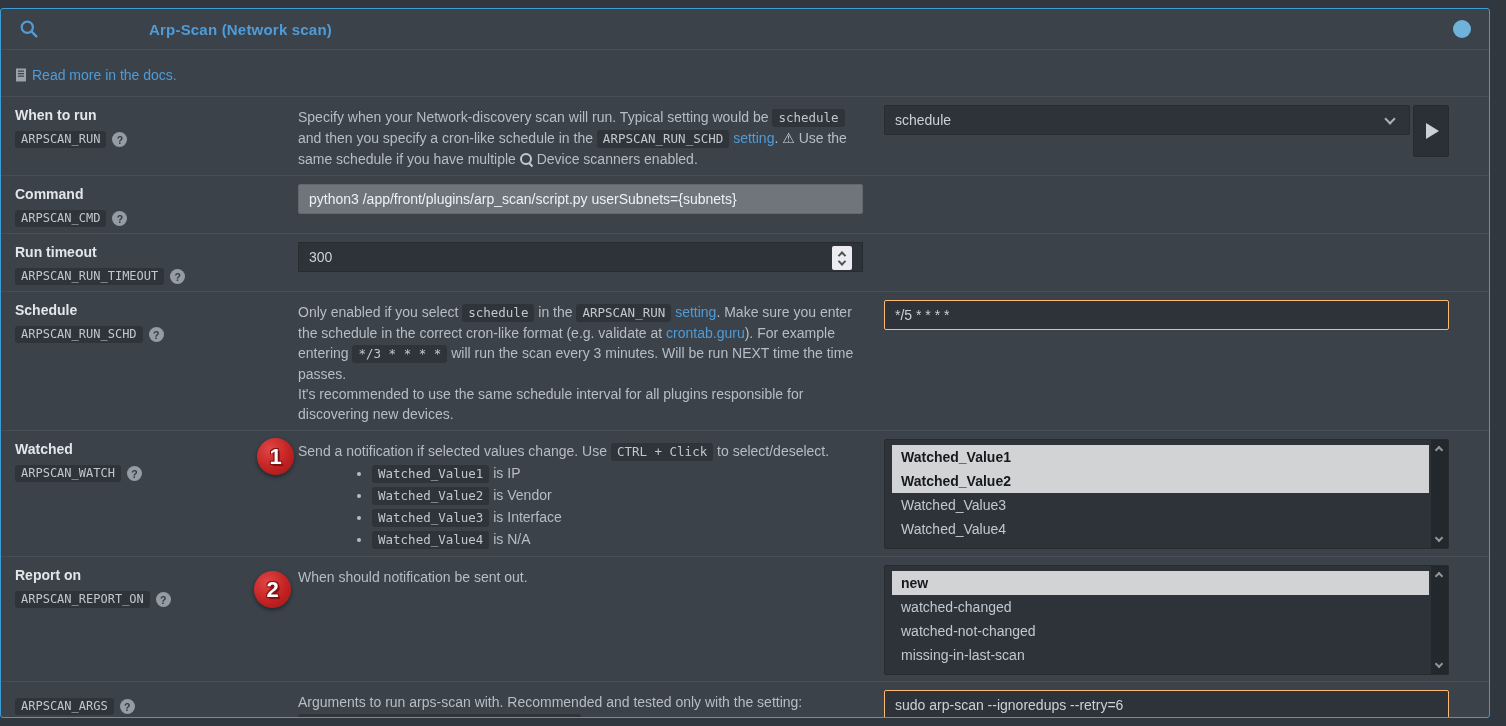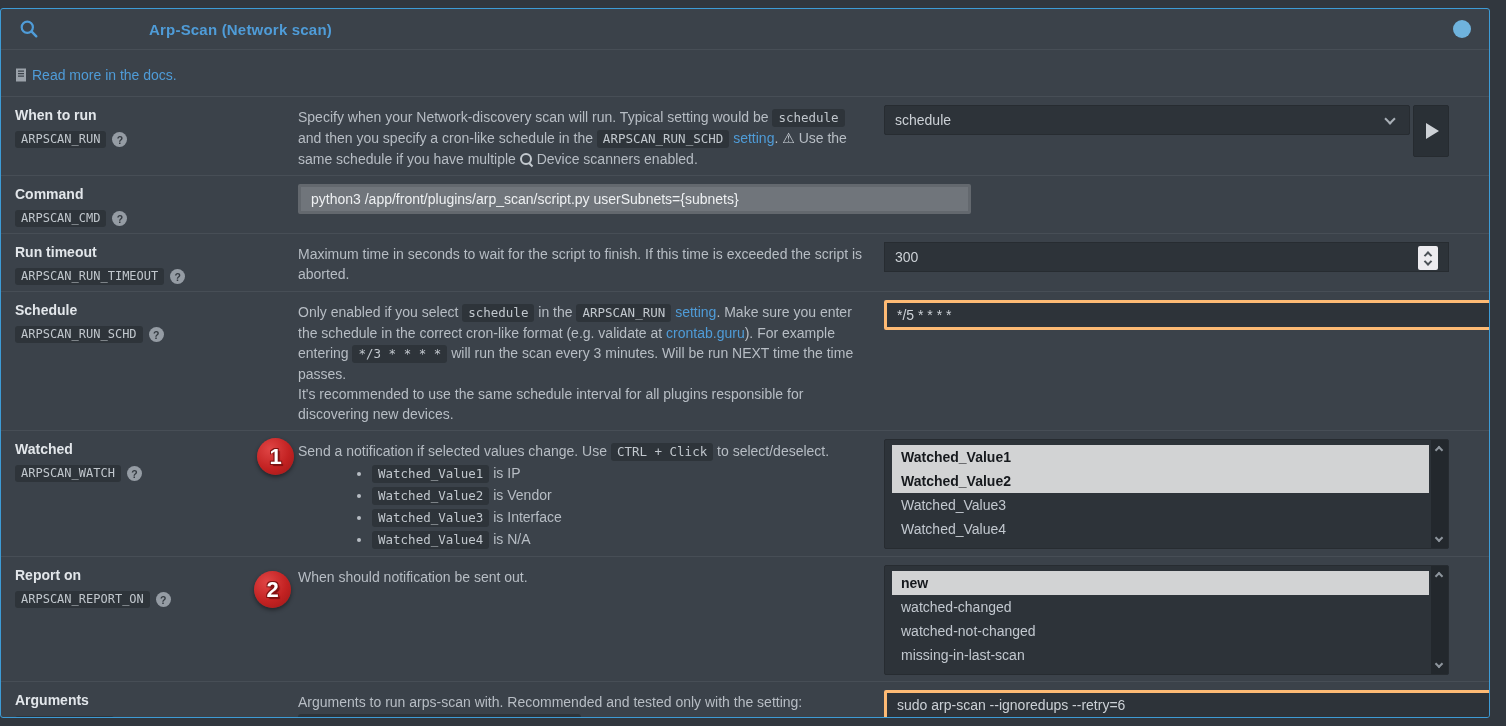--- a/index.html
+++ b/index.html
@@ -54,21 +54,21 @@
   .select { position:relative; width:526px; height:30px; background:#2d3339; border:1px solid #272c31;
             border-radius:2px; color:#ccd1d6; font-size:14px; display:flex; align-items:center;
             padding:0 30px 0 10px; cursor:pointer; }
   .chev-down { position:absolute; right:15px; top:9px; width:8px; height:8px;
                border-right:2px solid #a9b0b7; border-bottom:2px solid #a9b0b7; transform:rotate(45deg); }
   .run-btn { width:36px; height:52px; margin-left:3px; background:#2a3036; border:1px solid #262b30;
              border-radius:2px; display:flex; align-items:center; justify-content:center; cursor:pointer; }
   .play-icon { width:0; height:0; border-left:13px solid #cdd1d6; border-top:8px solid transparent;
                border-bottom:8px solid transparent; margin-left:3px; }
 
-  .text-input { width:673px; height:30px; background:#2d3339; border:3px solid #fdba74; border-radius:2px;
+  .text-input { width:565px; height:30px; background:#2d3339; border:1px solid #fdba74; border-radius:2px;
                 color:#ccd1d6; font-size:14px; padding:0 10px; font-family:"Liberation Sans", sans-serif; outline:none; }
   .readonly-input { background:#70757b; border-color:#63686e; color:#eef0f2; }
 
   .number-input { position:relative; width:565px; height:30px; background:#2d3339; border:1px solid #272c31;
                   border-radius:0; color:#ccd1d6; font-size:14px; display:flex; align-items:center; padding:0 10px; }
   .spinner { position:absolute; right:10px; top:3px; width:20px; height:24px; background:#ecebef;
              border-radius:2px; display:flex; flex-direction:column; align-items:center;
              justify-content:center; gap:3px; cursor:pointer; }
   .sp-chev { width:6px; height:6px; border-right:2px solid #4a5056; border-bottom:2px solid #4a5056; }
   .sp-up { transform:rotate(-135deg) translate(-1px,-1px); }
@@ -163,21 +163,20 @@
     </div>
 
     <div class="row r3">
       <div class="col-label">
         <div class="setting-name">Run timeout</div>
         <div class="code-line">
           <span class="code-pill">ARPSCAN_RUN_TIMEOUT</span>
           <span class="help-icon">?</span>
         </div>
       </div>
-      <div class="col-desc"><span class="seg-text">Maximum time in seconds to wait for the script to finish. If this time is exceeded the script is aborted.</span></div>
       <div class="col-control">
         <div class="number-input">
           <span>300</span>
           <span class="spinner">
             <i class="sp-chev sp-up"></i>
             <i class="sp-chev sp-dn"></i>
           </span>
         </div>
       </div>
     </div>
@@ -246,21 +245,20 @@
           <div class="ms-scrollbar">
             <span class="ms-chev up"></span>
             <span class="ms-chev dn"></span>
           </div>
         </div>
       </div>
     </div>
 
     <div class="row r7">
       <div class="col-label">
-        <div class="setting-name">Arguments</div>
         <div class="code-line">
           <span class="code-pill">ARPSCAN_ARGS</span>
           <span class="help-icon">?</span>
         </div>
       </div>
       <div class="col-desc"><span class="seg-text">Arguments to run arps-scan with. Recommended and tested only with the setting:</span><br><span class="seg-code">sudo arp-scan --ignoredups --retry=6</span><span class="seg-text"> .</span></div>
       <div class="col-control">
         <input class="text-input" value="sudo arp-scan --ignoredups --retry=6" style="">
       </div>
     </div>

